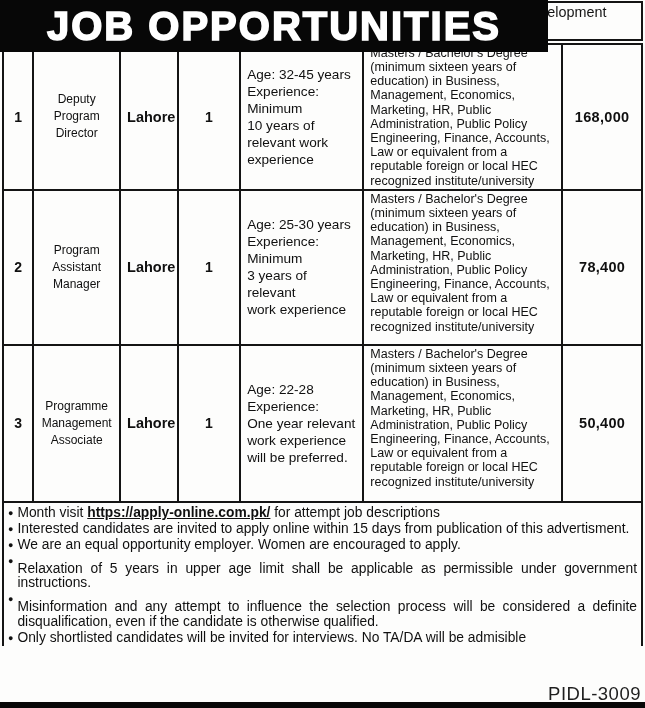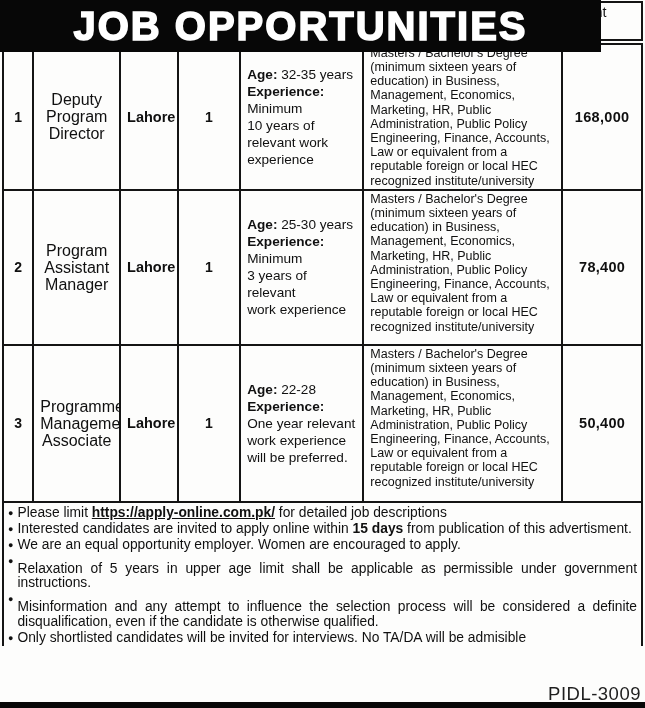--- a/index.html
+++ b/index.html
@@ -4,21 +4,21 @@
 <style>
   html,body{margin:0;padding:0;}
   body{
     width:645px;height:708px;position:relative;overflow:hidden;
     background:#fdfdfc;color:#101010;
     font-family:"Liberation Sans", sans-serif;
     -webkit-font-smoothing:antialiased;
   }
   
   .title-band{
-    position:absolute;top:0;left:0;width:601px;height:52px;
+    position:absolute;top:0;left:0;width:548px;height:52px;
     background:#070707;display:flex;align-items:center;justify-content:center;
   }
   .title-band h1{
     margin:0;color:#ffffff;font-size:40px;font-weight:bold;
     letter-spacing:2px;-webkit-text-stroke:1.6px #ffffff;white-space:nowrap;
   }
   
   .intro-box{
     margin:1px 2px 0 2px;border:2px solid #141414;background:#fdfdfc;
     padding:2px 5px 3px 5px;font-size:14.4px;line-height:15.4px;color:#141414;
@@ -32,35 +32,35 @@
   }
   table.jobs th{
     font-size:13.5px;font-weight:bold;text-align:center;vertical-align:middle;
     white-space:pre-line;line-height:15px;padding:2px 1px;
   }
   td.c-sr, td.c-pos, td.c-loc, td.c-sal{font-weight:bold;text-align:center;vertical-align:middle;}
   td.c-sr{font-size:14px;}
   td.c-loc{font-size:14.5px;margin-left:16px;}
   td.c-pos{font-size:14px;}
   td.c-sal{font-size:14.5px;letter-spacing:.3px;}
-  td.c-job{text-align:center;vertical-align:middle;font-size:16px;line-height:17px;padding:1px 4px;}
+  td.c-job{text-align:center;vertical-align:middle;font-size:12px;line-height:17px;padding:1px 4px;}
   td.c-age{vertical-align:middle;font-size:13.6px;line-height:17px;padding:2px 4px;}
-  td.c-age .lbl{font-weight:bold;margin-top:29px;}
+  td.c-age .lbl{font-weight:normal;margin-top:29px;}
   td.c-age .pre{white-space:pre-line;}
   td.c-edu{vertical-align:top;font-size:12.5px;line-height:14.2px;padding:1px 4px;white-space:pre-line;}
   
   .notes{
     margin:0 2px;border-left:2px solid #141414;border-right:2px solid #141414;
     padding:3px 4px 0 3px;min-height:118px;box-sizing:border-box;
   }
   .note{display:flex;font-size:13.8px;line-height:14.9px;margin:0 0 1px 0;color:#101010;}
   .note .dot{flex:0 0 auto;font-size:9px;line-height:14.9px;margin:0 4px 0 1px;}
   .note .txt{flex:1 1 auto;}
   .note .just{text-align:justify;margin-top:8px;}
-  .note .bold{font-weight:bold;}
+  .note .bold{font-weight:normal;}
   a.link{font-weight:bold;text-decoration:underline;color:inherit;cursor:pointer;}
   
   .pidl{
     position:absolute;right:4px;bottom:3px;font-size:18.5px;color:#1f1f1f;
     letter-spacing:.5px;background:transparent;
   }
   .bottom-strip{
     position:absolute;left:0;bottom:0;width:645px;height:6px;background:#070707;
   }
 </style>
@@ -86,21 +86,21 @@
     <col style="width:79px">
   </colgroup>
   <tbody>
 
   <tr style="height:145px;">
     <td class="c-sr">1</td>
     <td class="c-job">Deputy Program Director</td>
     <td class="c-loc">Lahore</td>
     <td class="c-pos">1</td>
     <td class="c-age">
-      <div><span class="lbl">Age:</span> <span>32-35 years</span></div>
+      <div><span class="lbl">Age:</span> <span>32-45 years</span></div>
       <div><span class="lbl">Experience:</span></div>
       <div class="pre">Minimum
 10 years of
 relevant work
 experience</div>
     </td>
     <td class="c-edu">Masters / Bachelor's Degree
 (minimum sixteen years of
 education) in Business,
 Management, Economics,
@@ -161,21 +161,21 @@
 reputable foreign or local HEC
 recognized institute/university</td>
     <td class="c-sal">50,400</td>
   </tr>
 </tbody>
   </table>
 
 <div class="notes">
   <div class="note">
     <span class="dot">●</span>
-    <span class="txt"><span>Please limit </span><a class="link">https://apply-online.com.pk/</a><span> for detailed job descriptions</span></span>
+    <span class="txt"><span>Month visit </span><a class="link">https://apply-online.com.pk/</a><span> for attempt job descriptions</span></span>
   </div>
   <div class="note">
     <span class="dot">●</span>
     <span class="txt"><span>Interested candidates are invited to apply online within </span><span class="bold">15 days</span><span> from publication of this advertisment.</span></span>
   </div>
   <div class="note">
     <span class="dot">●</span>
     <span class="txt">We are an equal opportunity employer. Women are encouraged to apply.</span>
   </div>
   <div class="note">

